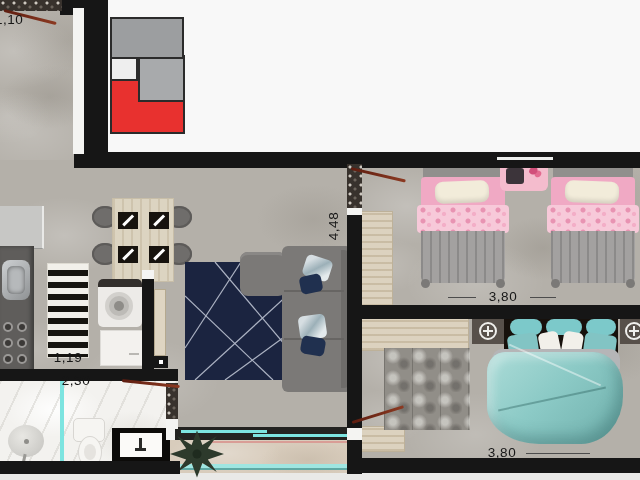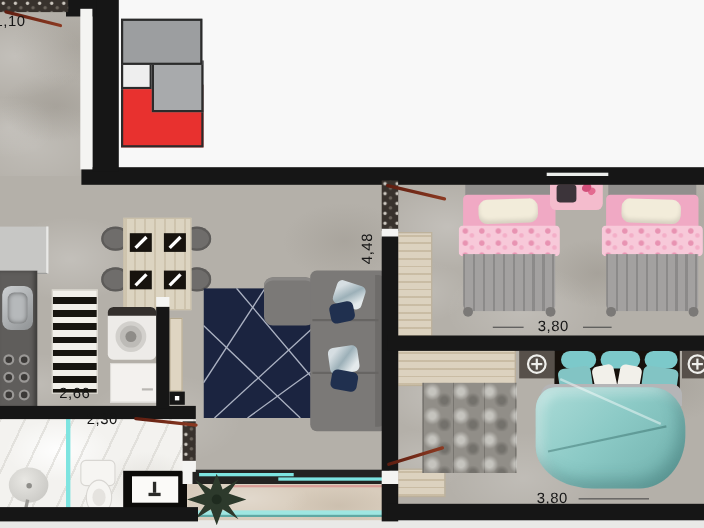--- a/index.html
+++ b/index.html
@@ -239,22 +239,22 @@
   <div class="abs wall" style="left:154px;top:356px;width:14px;height:12px;">
     <div class="abs" style="left:5px;top:4px;width:4px;height:4px;background:#fff;"></div>
   </div>
 
   <div class="abs swing" style="left:4px;top:9px;width:54px;transform:rotate(14deg);"></div>
   <div class="abs swing" style="left:351px;top:167px;width:56px;transform:rotate(13deg);"></div>
   <div class="abs swing" style="left:122px;top:379px;width:58px;transform:rotate(6deg);"></div>
   <div class="abs swing" style="left:352px;top:421px;width:54px;transform:rotate(-17deg);"></div>
 
   <div class="abs dim" style="left:-5px;top:12px;width:42px;text-align:left;">1,10</div>
-  <div class="abs dim" style="left:44px;top:350px;width:48px;">2,66</div>
-  <div class="abs dim" style="left:69px;top:373px;width:48px;">2,30</div>
+  <div class="abs dim" style="left:44px;top:350px;width:48px;">1,19</div>
+  <div class="abs dim" style="left:52px;top:373px;width:48px;">2,30</div>
   <div class="abs dim" style="left:308px;top:218px;width:52px;height:16px;transform:rotate(-90deg);">4,48</div>
   <div class="abs dim" style="left:477px;top:289px;width:52px;">3,80</div>
   <div class="abs dimline" style="left:448px;top:297px;width:28px;"></div>
   <div class="abs dimline" style="left:530px;top:297px;width:26px;"></div>
   <div class="abs dim" style="left:476px;top:445px;width:52px;">3,80</div>
   <div class="abs dimline" style="left:526px;top:453px;width:64px;"></div>
 
 </div>
 
 </body></html>

